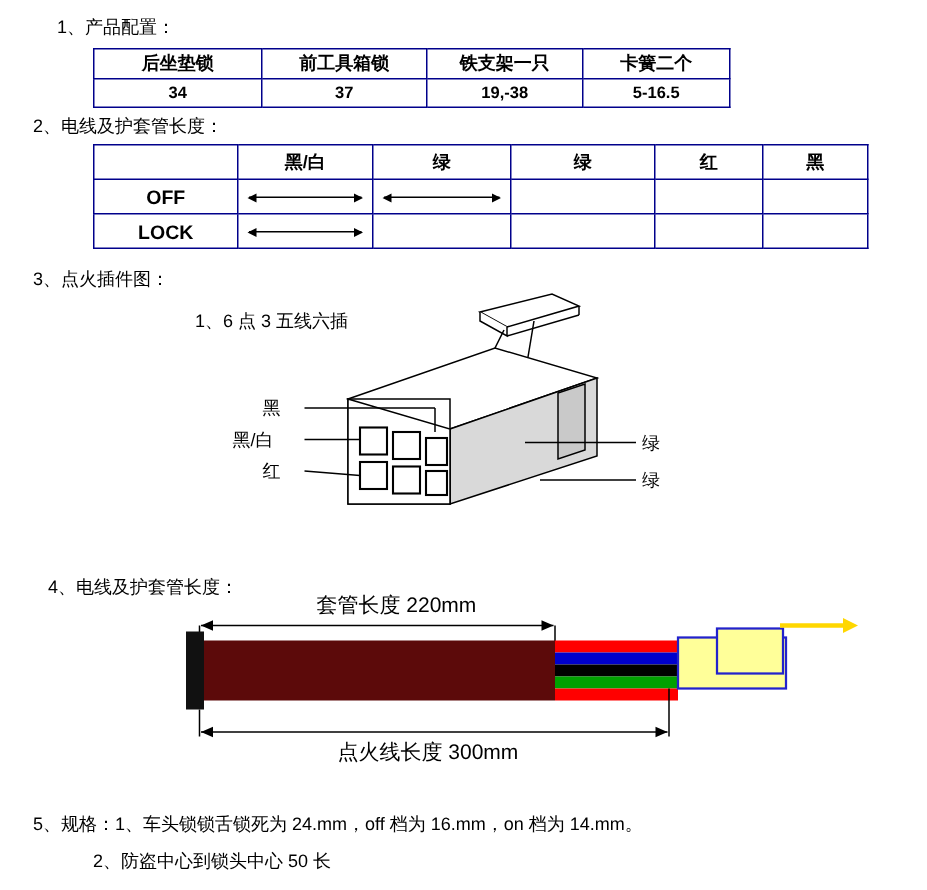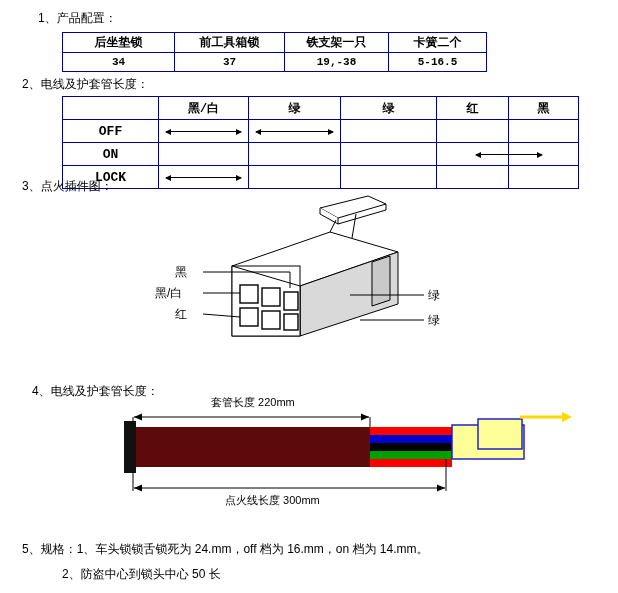--- a/index.html
+++ b/index.html
@@ -29,21 +29,21 @@
   }
   
   table.grid {
     border-collapse: collapse;
     table-layout: fixed;
   }
   table.grid td, table.grid th {
     border: 1px solid #00008b;
     text-align: center;
     vertical-align: middle;
-    font-family: Liberation Mono, monospace;
+    font-family: Liberation Sans, sans-serif;
     font-size: 11px;
     padding: 1px 2px;
   }
   #config-table {
     position: absolute;
     left: 62px;
     top: 32px;
     width: 424px;
   }
   #config-table td { height: 16px; }
@@ -112,21 +112,21 @@
   }
   
   #harness-area {
     position: absolute;
     left: 0; top: 385px;
     width: 618px; height: 130px;
   }
   .dimtext {
     position: absolute;
     font-family: "Liberation Sans", sans-serif;
-    font-size: 11px;
+    font-size: 14px;
     background: #fff;
     padding: 0 3px;
     white-space: nowrap;
   }
   
   .spec-line {
     position: absolute;
     font-family: "Liberation Sans", sans-serif;
     font-size: 12px;
     white-space: nowrap;
@@ -192,47 +192,38 @@
             <span class="arrow"></span>
           </td>
         <td class="arrow-cell">
             <span class="arrow"></span>
           </td>
         <td></td>
         <td></td>
         <td></td>
       </tr>
       <tr>
-        <td class="rowlab">ON</td>
-        <td></td>
-        <td></td>
-        <td></td>
-        <td class="arrow-cell">
-            <span class="arrow wide" style="left:55%; right:-48%;"></span>
-          </td>
-        <td></td>
-      </tr>
-      <tr>
         <td class="rowlab">LOCK</td>
         <td class="arrow-cell">
             <span class="arrow"></span>
           </td>
         <td></td>
         <td></td>
         <td></td>
         <td></td>
       </tr>
     </tbody>
   </table>
 
   <div class="sec-label" style="left:22px; top:178px;">
     <span>3、</span><span>点火插件图：</span>
   </div>
 
   <div id="connector-area">
+    <div class="lbl" style="left:130px; top:26px;">1、6 点 3 五线六插</div>
 
     <svg width="618" height="175" style="position:absolute; left:0; top:0;">
 
       <polygon points="320,28 368,16 386,24 338,38" fill="#ffffff" stroke="#000" stroke-width="1"></polygon>
       <polyline points="320,28 320,34 338,44 338,38" fill="#ffffff" stroke="#000" stroke-width="1"></polyline>
       <line x1="386" y1="24" x2="386" y2="30" stroke="#000" stroke-width="1"></line>
       <line x1="338" y1="44" x2="386" y2="30" stroke="#000" stroke-width="1"></line>
 
       <polygon points="232,86 330,52 398,72 300,106" fill="#ffffff" stroke="#000" stroke-width="1"></polygon>
 

